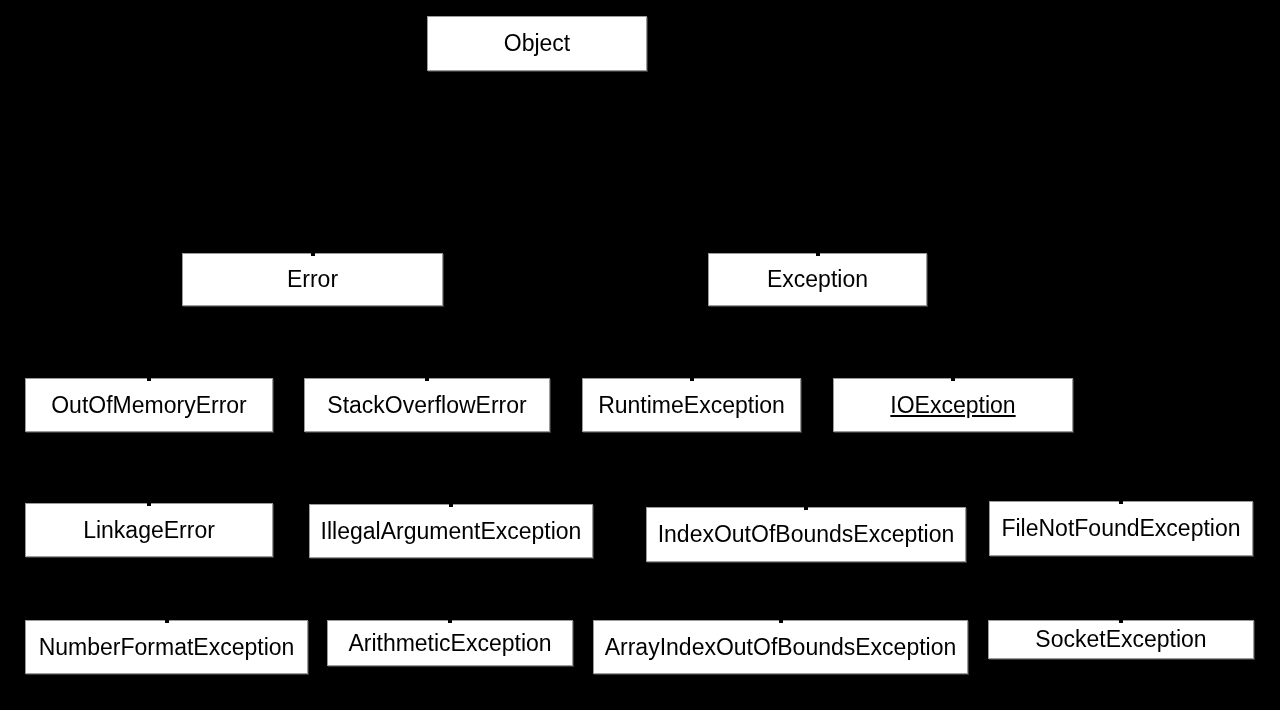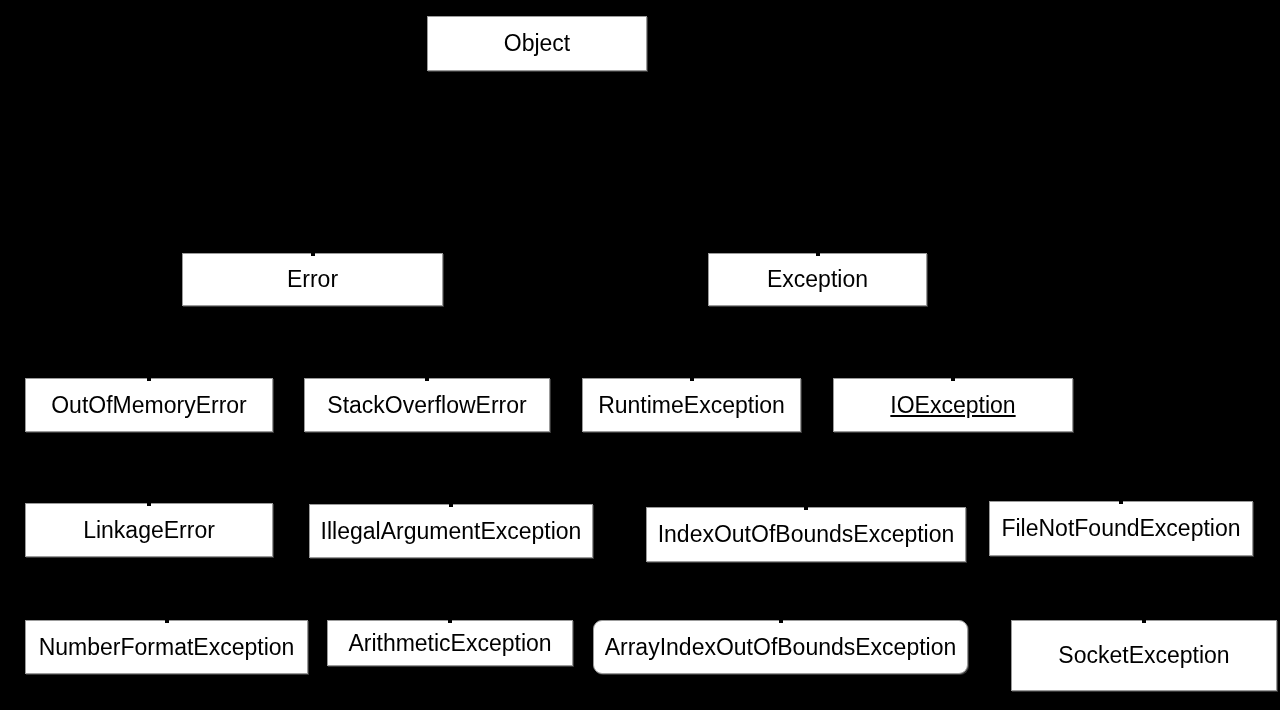--- a/index.html
+++ b/index.html
@@ -51,15 +51,15 @@
     <div class="node has-tick" style="left: 25px; top: 378px; width: 248px; height: 54px;">OutOfMemoryError</div>
     <div class="node has-tick" style="left: 304px; top: 378px; width: 246px; height: 54px; text-align: center;">StackOverflowError</div>
     <div class="node has-tick" style="left: 582px; top: 378px; width: 219px; height: 54px; text-align: right;">RuntimeException</div>
     <div class="node has-tick" style="left: 833px; top: 378px; width: 240px; height: 54px; text-decoration: underline;">IOException</div>
     <div class="node has-tick" style="left: 25px; top: 503px; width: 248px; height: 54px;">LinkageError</div>
     <div class="node has-tick" style="left: 309px; top: 504px; width: 284px; height: 54px;">IllegalArgumentException</div>
     <div class="node has-tick" style="left: 622px; top: 507px; width: 320px; height: 55px; margin-left: 24px;">IndexOutOfBoundsException</div>
     <div class="node has-tick" style="left: 989px; top: 501px; width: 264px; height: 55px;">FileNotFoundException</div>
     <div class="node has-tick" style="left: 25px; top: 620px; width: 283px; height: 54px;">NumberFormatException</div>
     <div class="node has-tick" style="left: 327px; top: 620px; width: 246px; height: 46px;">ArithmeticException</div>
-    <div class="node has-tick" style="left: 593px; top: 620px; width: 375px; height: 54px; border-radius: 9px;">ArrayIndexOutOfBoundsException</div>
-    <div class="node has-tick" style="left: 988px; top: 620px; width: 266px; height: 71px; margin-left: 23px;">SocketException</div>
+    <div class="node has-tick" style="left: 593px; top: 620px; width: 375px; height: 54px;">ArrayIndexOutOfBoundsException</div>
+    <div class="node has-tick" style="left: 988px; top: 620px; width: 266px; height: 39px;">SocketException</div>
   </div>
 
 </body></html>

